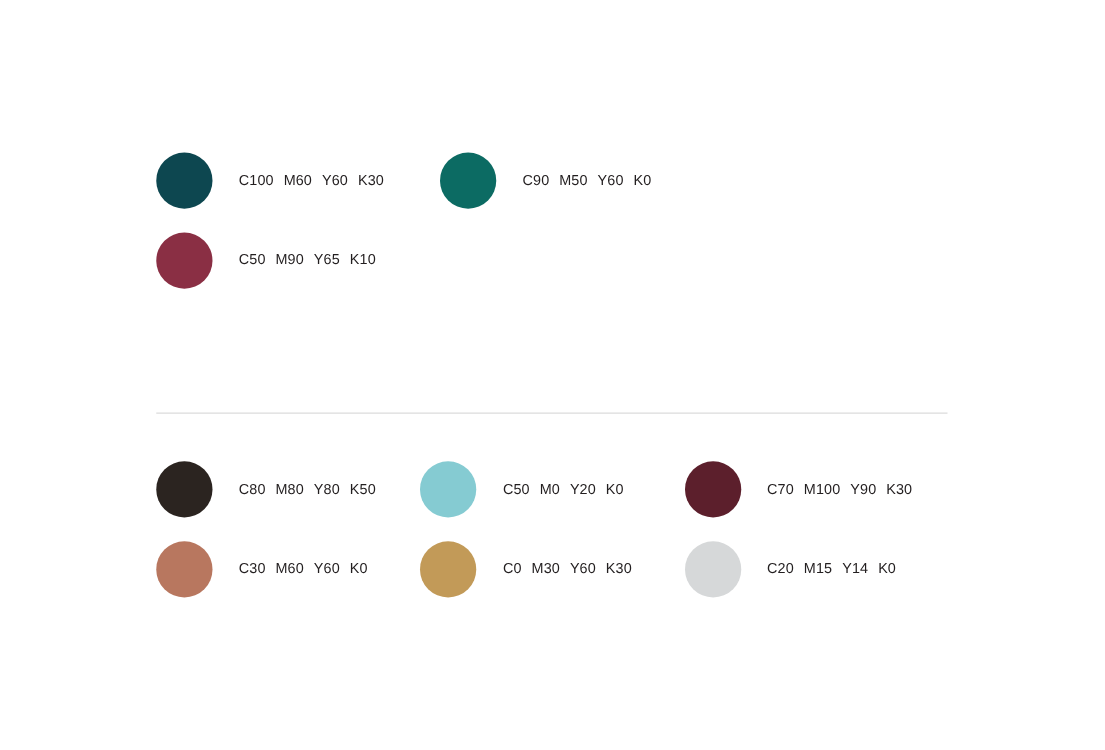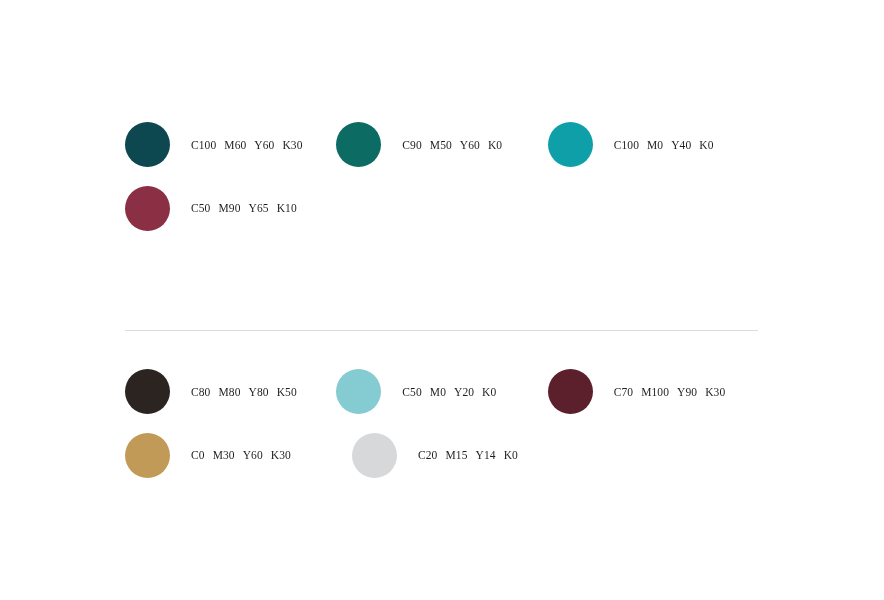--- a/index.html
+++ b/index.html
@@ -50,21 +50,21 @@
   .swatch-chip {
     width: 45px;
     height: 45px;
     border-radius: 50%;
     flex: 0 0 45px;
   }
 
   .swatch-label {
     margin-left: 21px;
     font-size: 11.5px;
-    font-family: Liberation Serif, serif;
+    font-family: Liberation Sans, sans-serif;
     color: #231f20;
     white-space: nowrap;
     letter-spacing: 0.1px;
   }
   .swatch-label .ink {
     margin-right: 8px;
   }
   .swatch-label .ink:last-child { margin-right: 0; }
 
   
@@ -85,24 +85,20 @@
   <div class="swatch-group" id="group-primary">
       <div class="swatch-row">
         <div class="swatch-cell">
           <div class="swatch-chip" style="background: rgb(13, 71, 80);"></div>
           <div class="swatch-label" style="color: rgb(35, 31, 32);"><span class="ink">C100</span><span class="ink">M60</span><span class="ink">Y60</span><span class="ink">K30</span></div>
         </div>
         <div class="swatch-cell">
           <div class="swatch-chip" style="background: rgb(12, 107, 99);"></div>
           <div class="swatch-label" style="color: rgb(35, 31, 32);"><span class="ink">C90</span><span class="ink">M50</span><span class="ink">Y60</span><span class="ink">K0</span></div>
         </div>
-        <div class="swatch-cell">
-          <div class="swatch-chip" style="background: rgb(14, 159, 168);"></div>
-          <div class="swatch-label" style="color: rgb(35, 31, 32);"><span class="ink">C100</span><span class="ink">M0</span><span class="ink">Y40</span><span class="ink">K0</span></div>
-        </div>
       </div>
       <div class="swatch-row">
         <div class="swatch-cell">
           <div class="swatch-chip" style="background: rgb(138, 47, 68);"></div>
           <div class="swatch-label" style="color: rgb(35, 31, 32);"><span class="ink">C50</span><span class="ink">M90</span><span class="ink">Y65</span><span class="ink">K10</span></div>
         </div>
       </div>
     </div>
 
   <div id="group-divider" style="background: rgb(220, 220, 220);"></div>
@@ -117,20 +113,24 @@
           <div class="swatch-chip" style="background: rgb(133, 203, 210);"></div>
           <div class="swatch-label" style="color: rgb(35, 31, 32);"><span class="ink">C50</span><span class="ink">M0</span><span class="ink">Y20</span><span class="ink">K0</span></div>
         </div>
         <div class="swatch-cell">
           <div class="swatch-chip" style="background: rgb(92, 31, 44);"></div>
           <div class="swatch-label" style="color: rgb(35, 31, 32);"><span class="ink">C70</span><span class="ink">M100</span><span class="ink">Y90</span><span class="ink">K30</span></div>
         </div>
       </div>
       <div class="swatch-row">
         <div class="swatch-cell">
+          <div class="swatch-chip" style="background: rgb(184, 119, 95);"></div>
+          <div class="swatch-label" style="color: rgb(35, 31, 32);"><span class="ink">C30</span><span class="ink">M60</span><span class="ink">Y60</span><span class="ink">K0</span></div>
+        </div>
+        <div class="swatch-cell">
           <div class="swatch-chip" style="background: rgb(194, 154, 88);"></div>
           <div class="swatch-label" style="color: rgb(35, 31, 32);"><span class="ink">C0</span><span class="ink">M30</span><span class="ink">Y60</span><span class="ink">K30</span></div>
         </div>
         <div class="swatch-cell">
           <div class="swatch-chip" style="background: rgb(214, 216, 217);"></div>
           <div class="swatch-label" style="color: rgb(35, 31, 32);"><span class="ink">C20</span><span class="ink">M15</span><span class="ink">Y14</span><span class="ink">K0</span></div>
         </div>
       </div>
     </div>
 

